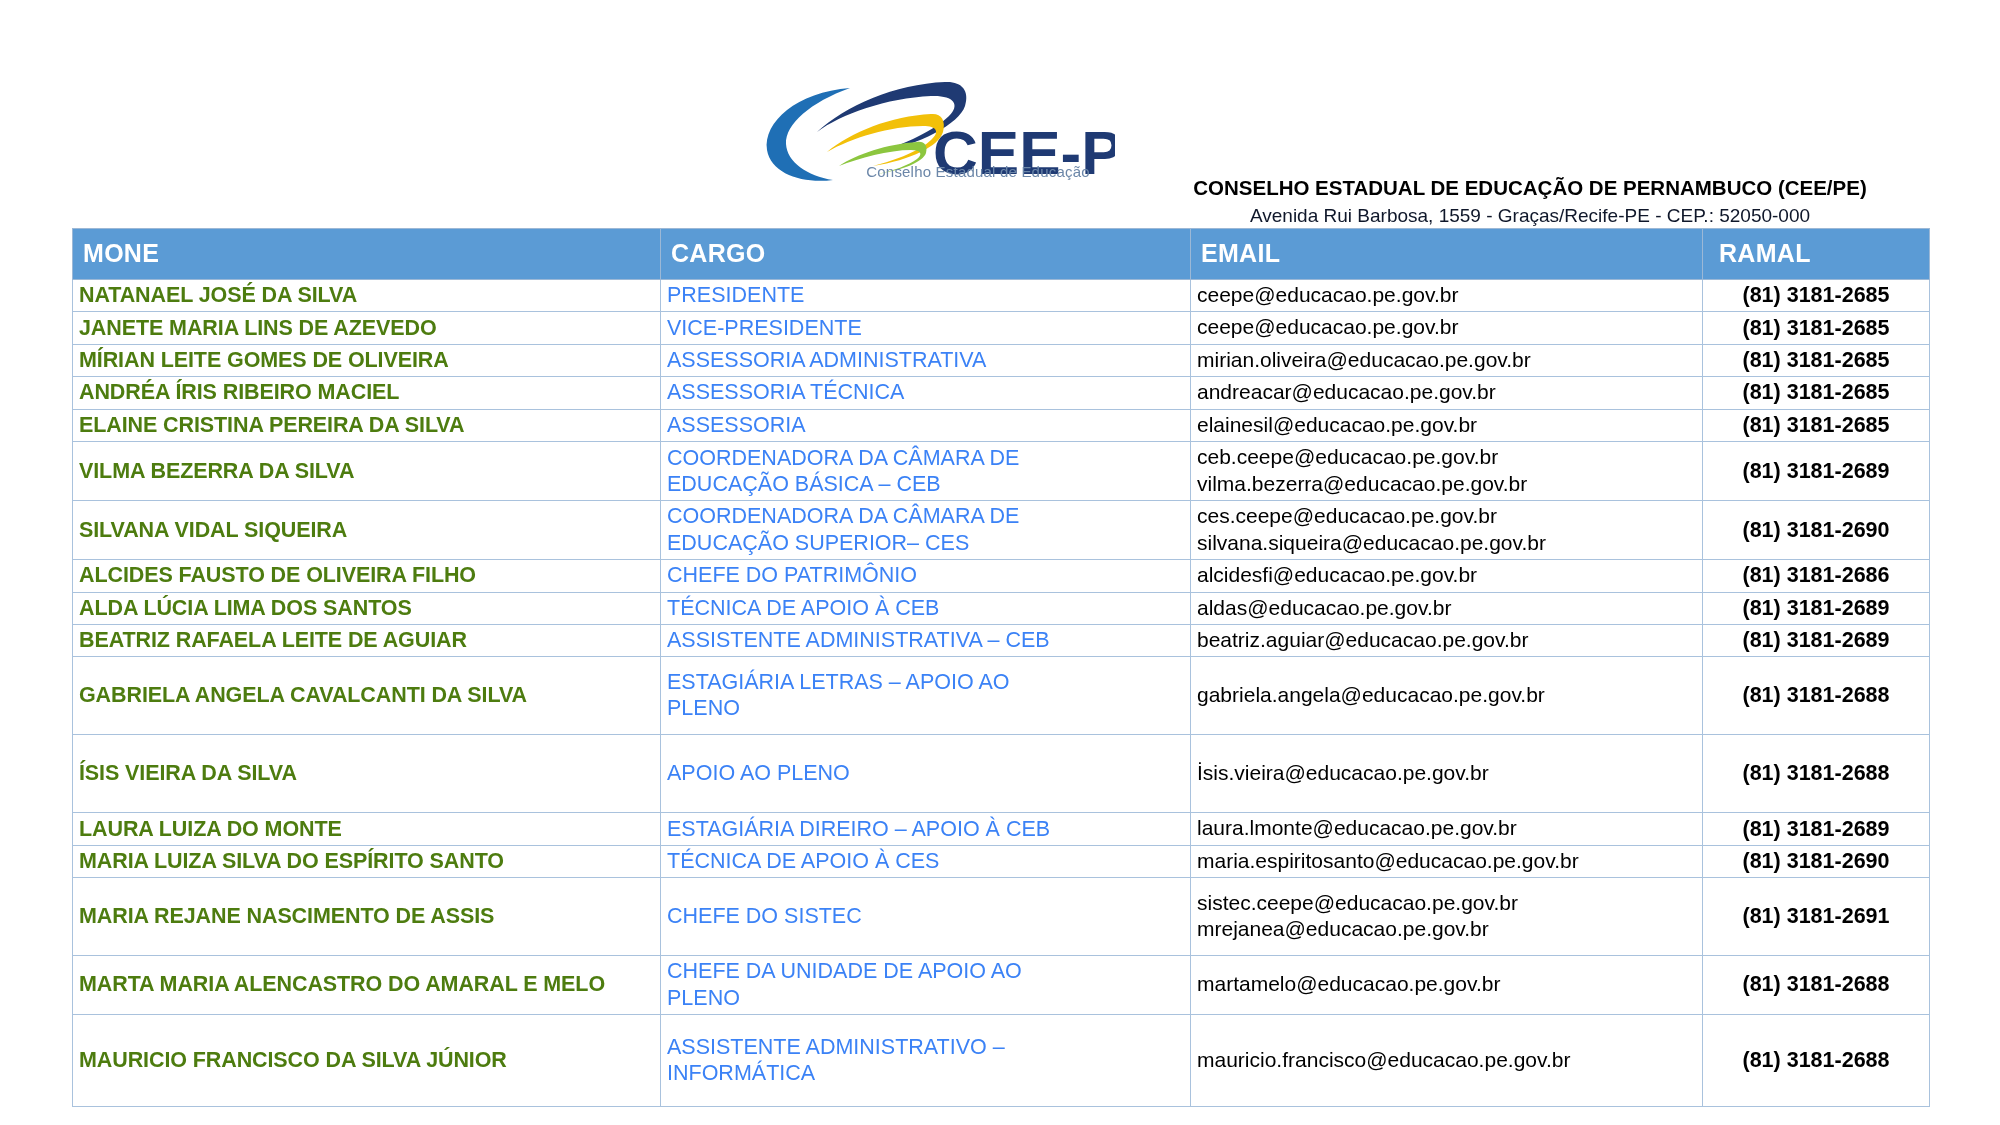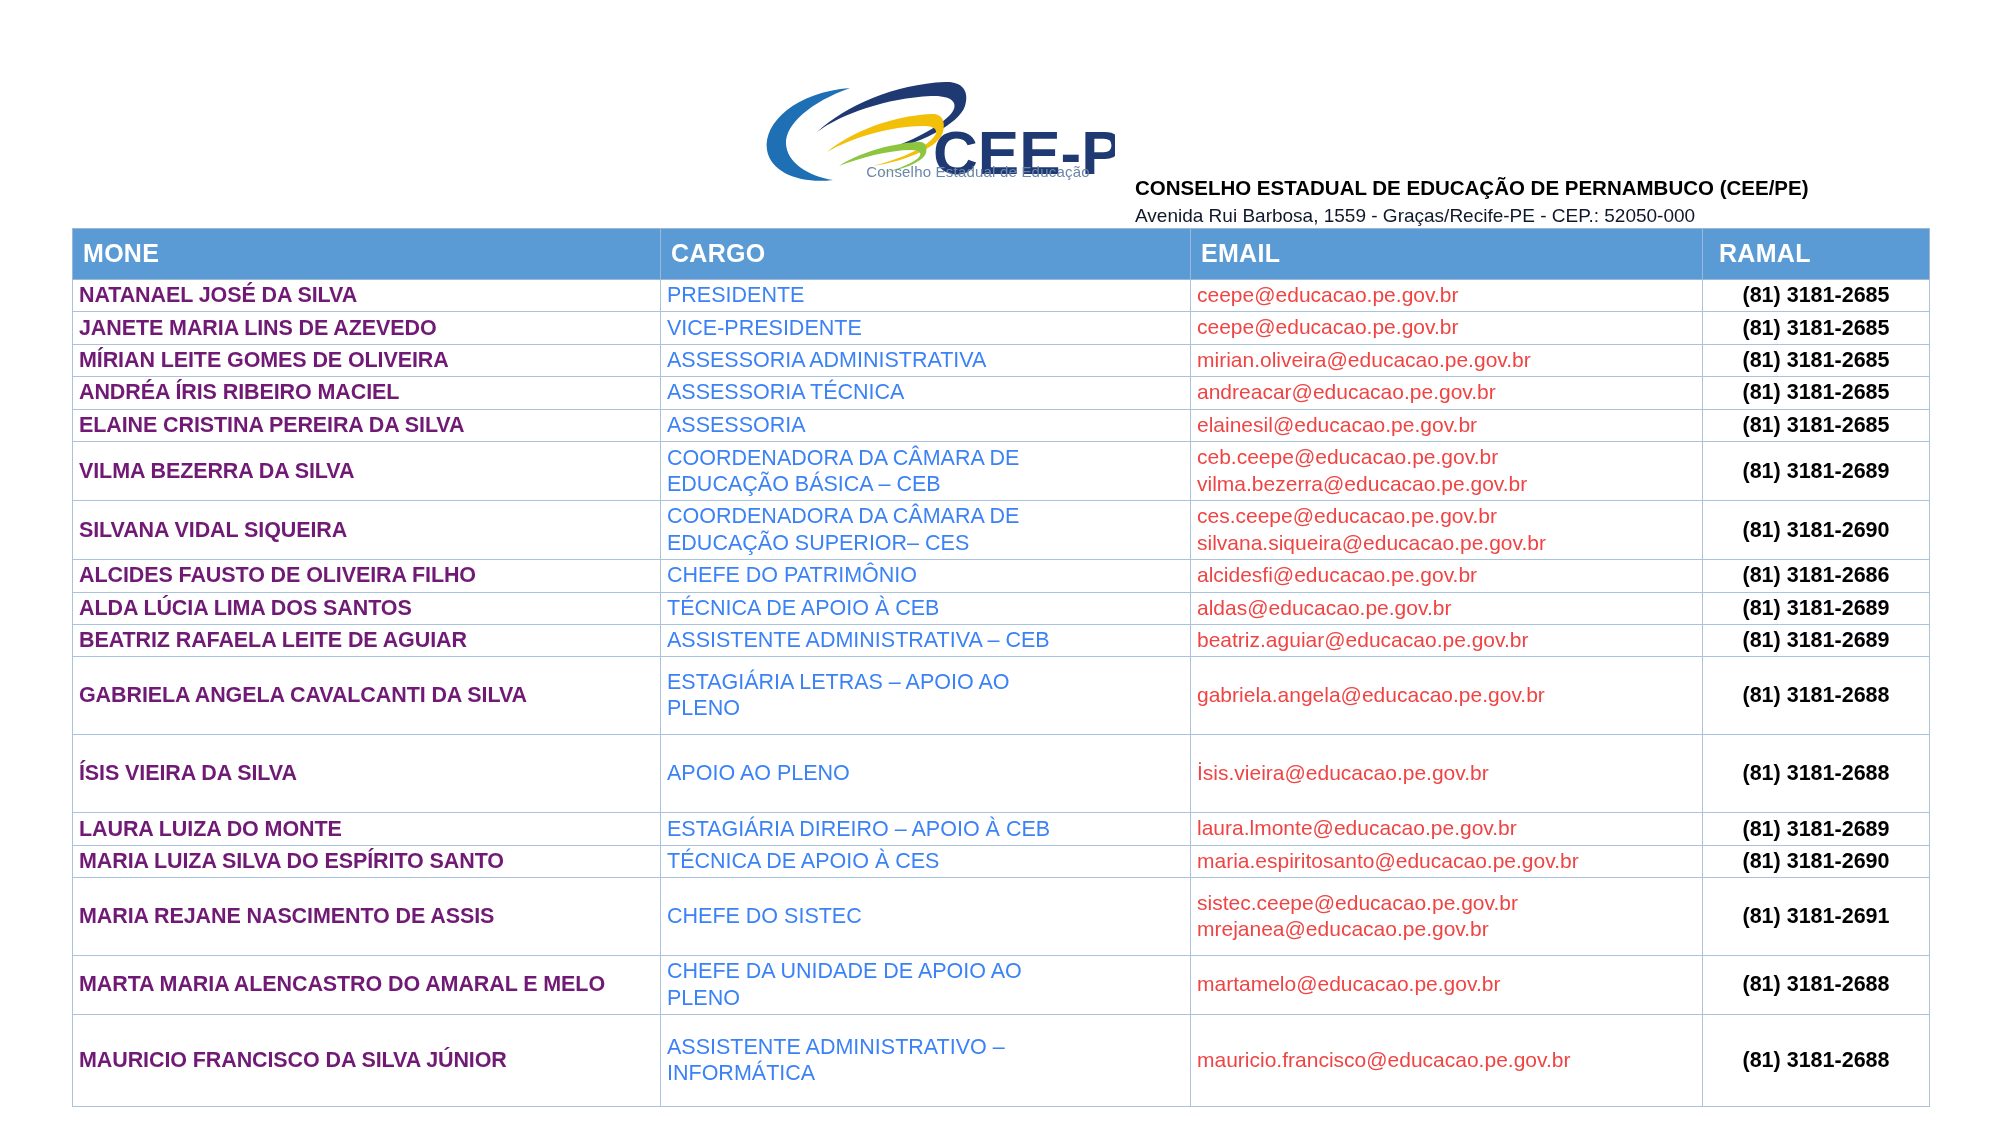--- a/index.html
+++ b/index.html
@@ -62,20 +62,21 @@
     color: #6b86a8;
     letter-spacing: 0.2px;
     white-space: nowrap;
   }
 
   .org-block {
     position: absolute;
     left: 1135px;
     top: 112px;
     width: 790px;
+    text-align: center;
   }
 
   .org-title {
     font-family: "Liberation Sans", sans-serif;
     font-size: 20.5px;
     font-weight: bold;
     color: #000000;
     line-height: 1.35;
     white-space: nowrap;
   }
@@ -130,38 +131,38 @@
   table.contacts tbody td {
     border: 1px solid #a9c2dd;
     vertical-align: middle;
     font-family: "Liberation Sans", sans-serif;
     padding: 2px 6px 3px 6px;
   }
 
   td.cell-nome {
     font-size: 21.5px;
     font-weight: bold;
-    color: #701a75;
+    color: #4d7c0f;
     padding-left: 13px;
     line-height: 1.22;
     letter-spacing: -0.1px;
   }
 
   td.cell-cargo {
     font-size: 21.5px;
     font-weight: normal;
     color: #3b82f6;
     padding-left: 10px;
     line-height: 1.22;
   }
 
   td.cell-email {
     font-size: 21px;
     font-weight: normal;
-    color: #ef4444;
+    color: #000000;
     padding-left: 12px;
     line-height: 1.26;
   }
 
   td.cell-ramal {
     font-size: 21.5px;
     font-weight: bold;
     color: #000000;
     text-align: center;
     padding-left: 4px;

